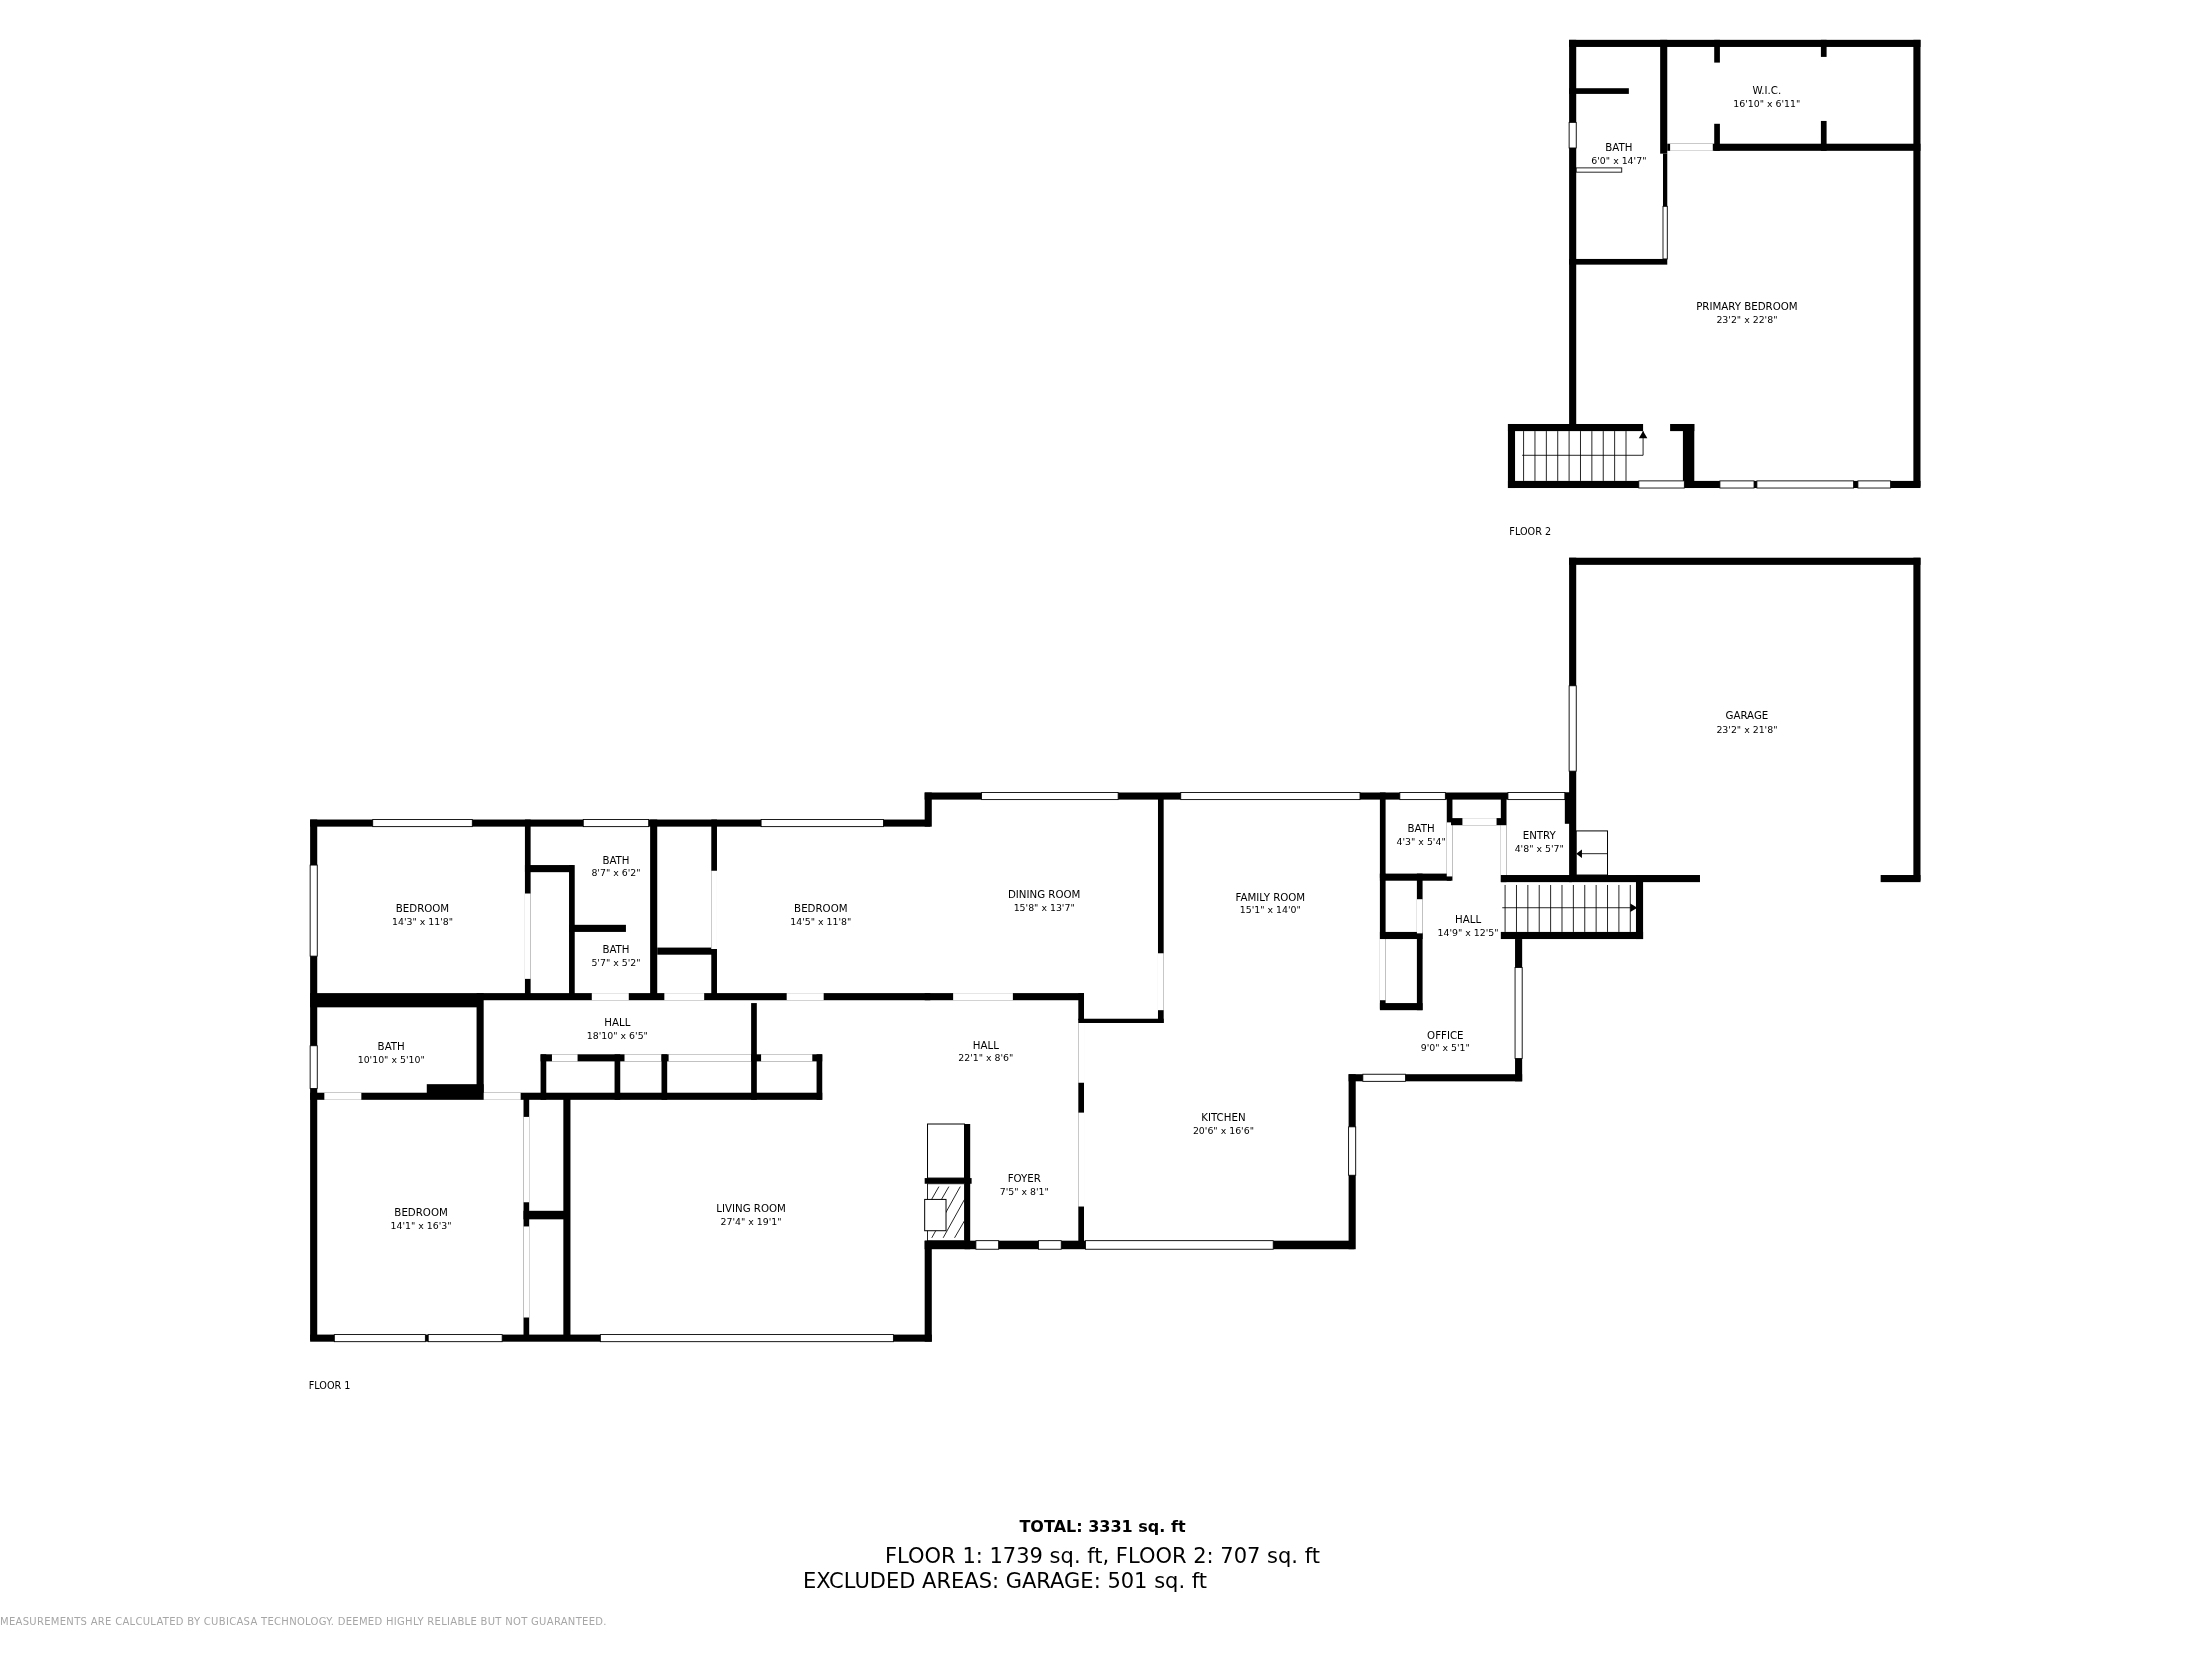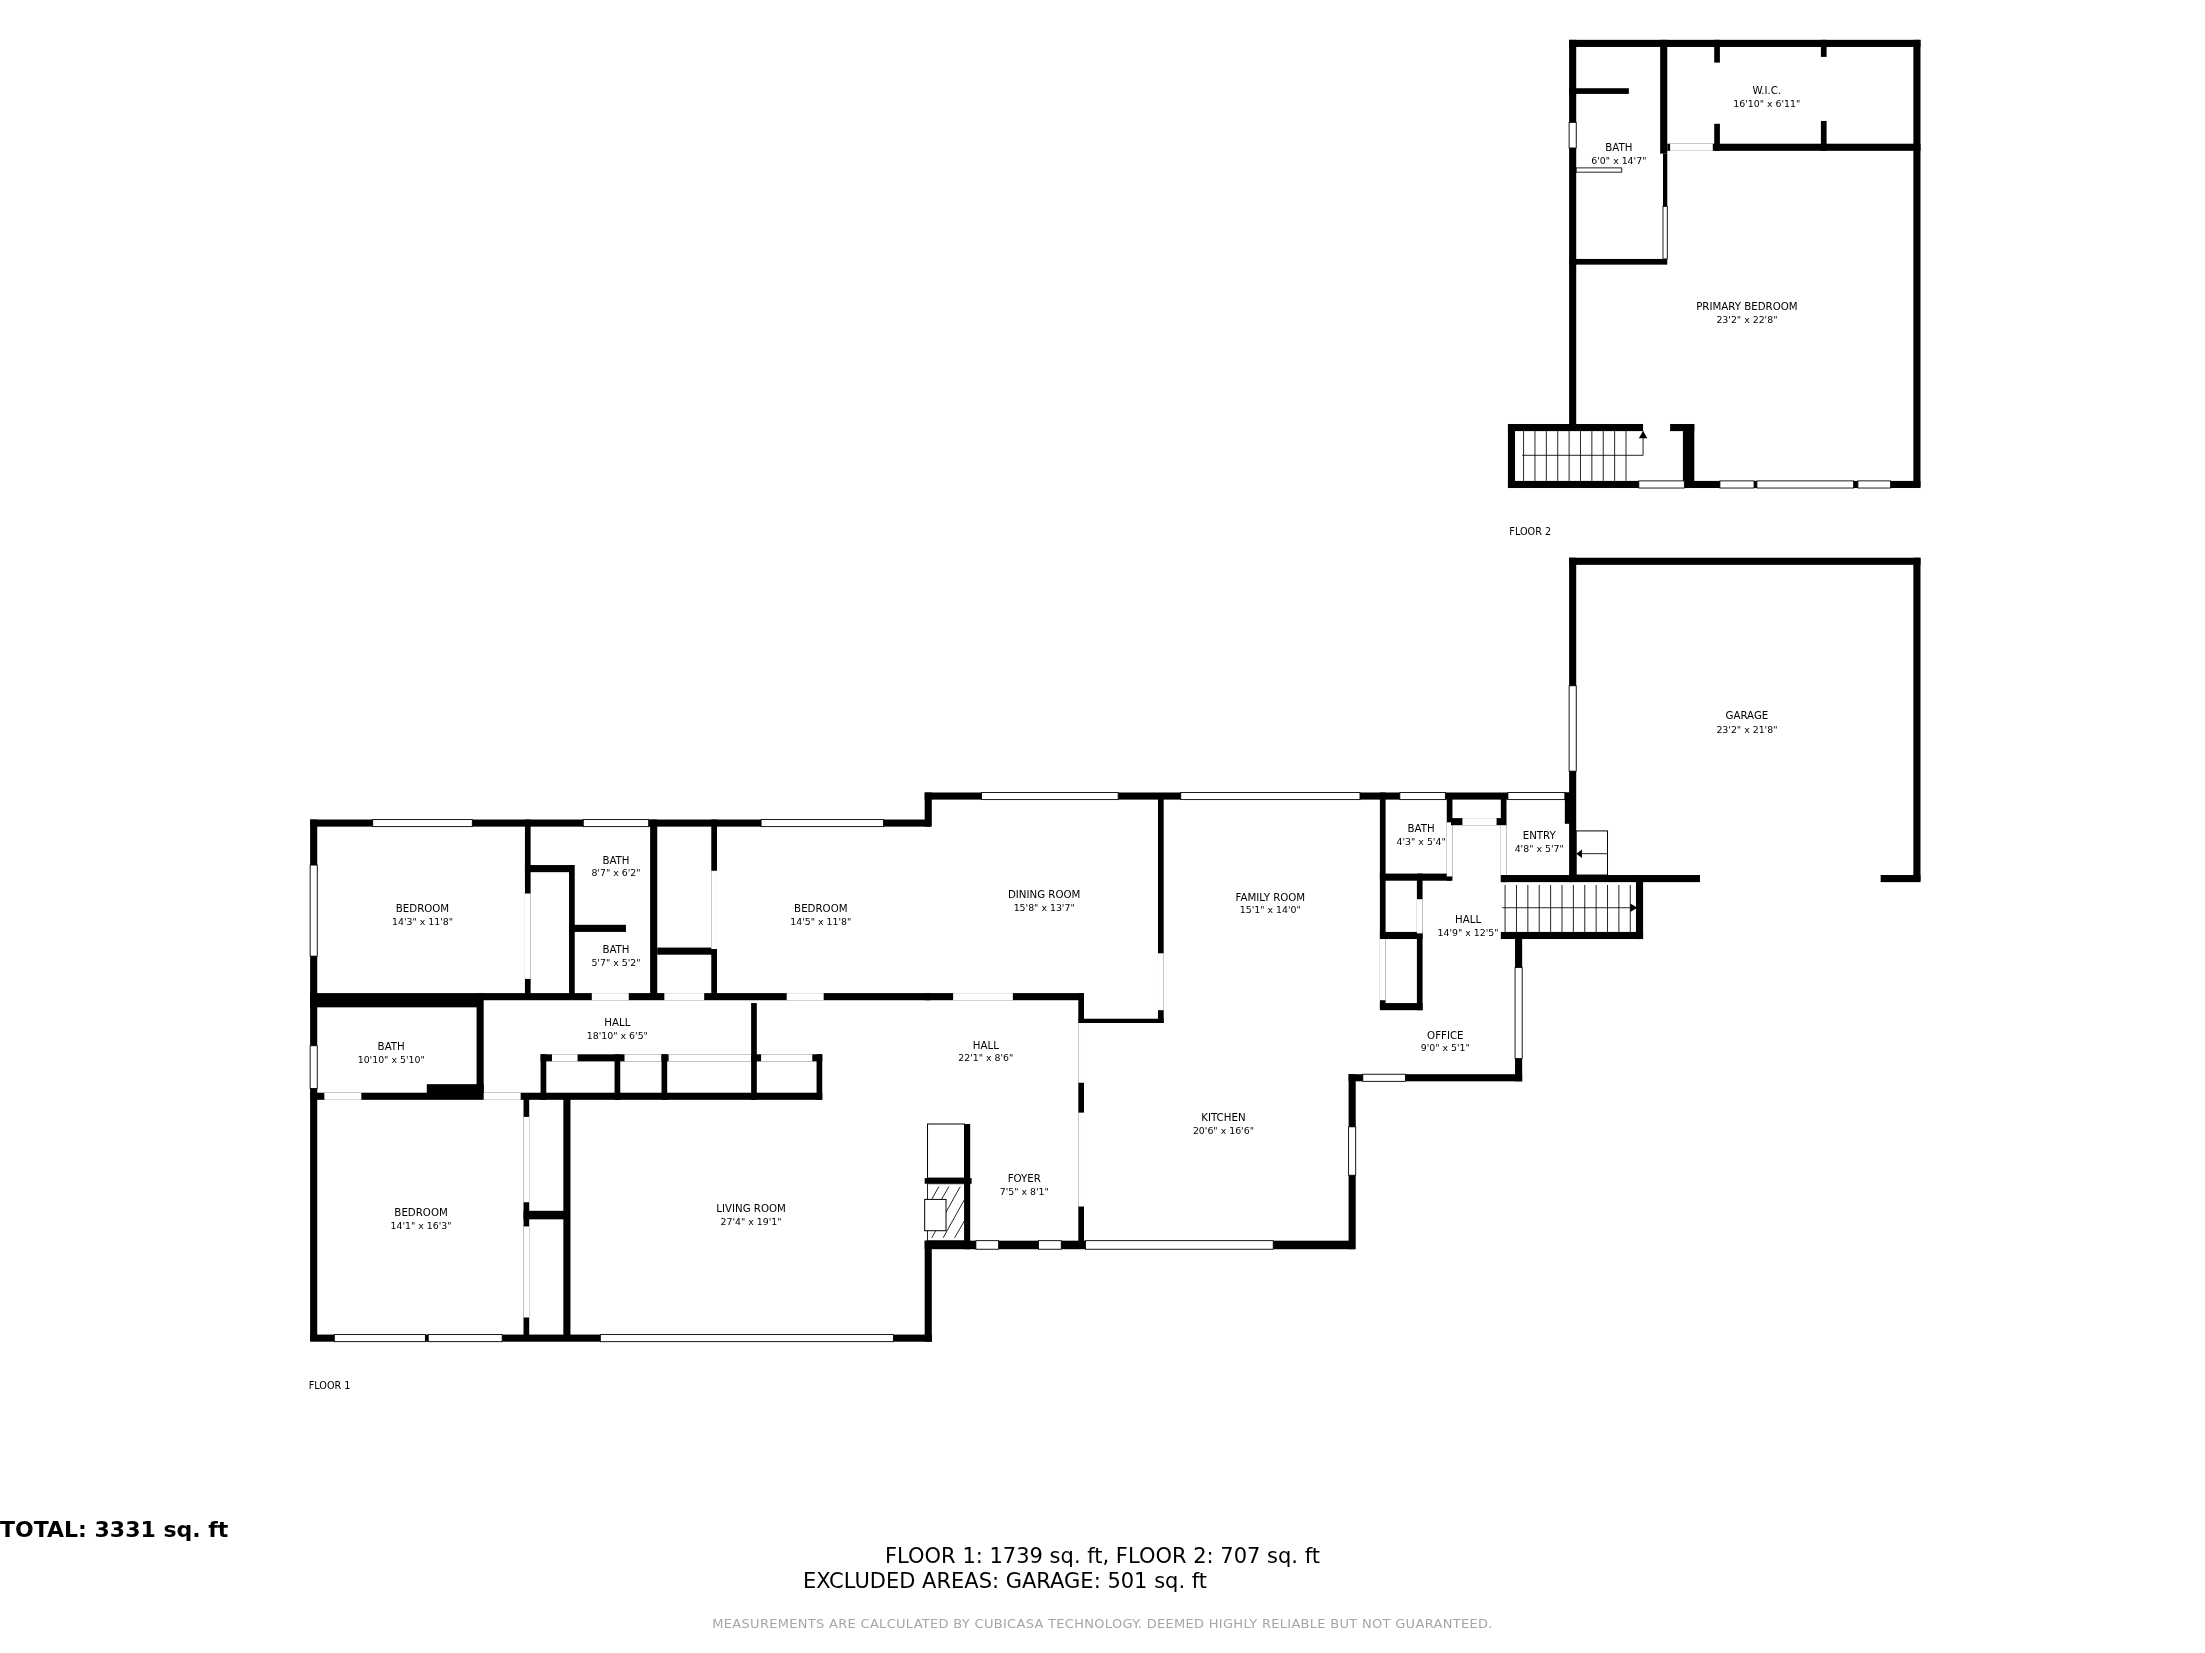--- a/index.html
+++ b/index.html
@@ -6,24 +6,24 @@
   body { width: 2205px; height: 1654px; overflow: hidden; position: relative; font-family: "DejaVu Sans", sans-serif; }
   #plan { position: absolute; left: 0; top: 0; width: 2205px; height: 1654px; }
   .wall { fill: #000000; }
   .win { fill: #ffffff; stroke: #000000; stroke-width: 0.6; }
   .opening { fill: #ffffff; }
   .room-name { font-family: "DejaVu Sans", sans-serif; font-size: 7.2px; fill: #000; text-anchor: middle; }
   .room-dim { font-family: "DejaVu Sans", sans-serif; font-size: 6.6px; fill: #000; text-anchor: middle; }
   .floor-label { font-family: "DejaVu Sans", sans-serif; font-size: 6.8px; fill: #000; }
   .stair-line { stroke: #000; stroke-width: 0.6; fill: none; }
   .thin { stroke: #000; stroke-width: 0.7; fill: #fff; }
-  #total { position: absolute; top: 1517px; left: 0; width: 2205px; text-align: left; font-weight: bold; font-size: 22px; font-family: "DejaVu Sans", sans-serif; }
+  #total { position: absolute; top: 1517px; left: 0; width: 2205px; text-align: center; font-weight: bold; font-size: 16px; font-family: "DejaVu Sans", sans-serif; }
   #floors { position: absolute; top: 1544px; left: 0; width: 2205px; text-align: center; font-size: 21px; font-family: "DejaVu Sans", sans-serif; }
   #excluded { position: absolute; top: 1569px; left: 0; width: 2010px; text-align: center; font-size: 21px; font-family: "DejaVu Sans", sans-serif; }
-  #disclaimer { position: absolute; top: 1616px; left: 0; width: 2205px; text-align: center; font-size: 13px; color: #a6a6a6; font-family: "DejaVu Sans", sans-serif; letter-spacing: 0.3px; }
+  #disclaimer { position: absolute; top: 1616px; left: 0; width: 2205px; text-align: left; font-size: 10px; color: #a6a6a6; font-family: "DejaVu Sans", sans-serif; letter-spacing: 0.3px; }
 </style>
 </head>
 <body>
 
 <svg id="plan" viewBox="0 0 1550 1162.5" preserveAspectRatio="none" xmlns="http://www.w3.org/2000/svg">
 
   <g>
 
     <rect class="wall" x="1103" y="28" width="247" height="5"></rect>
     <rect class="wall" x="1103" y="28" width="5" height="272"></rect>

